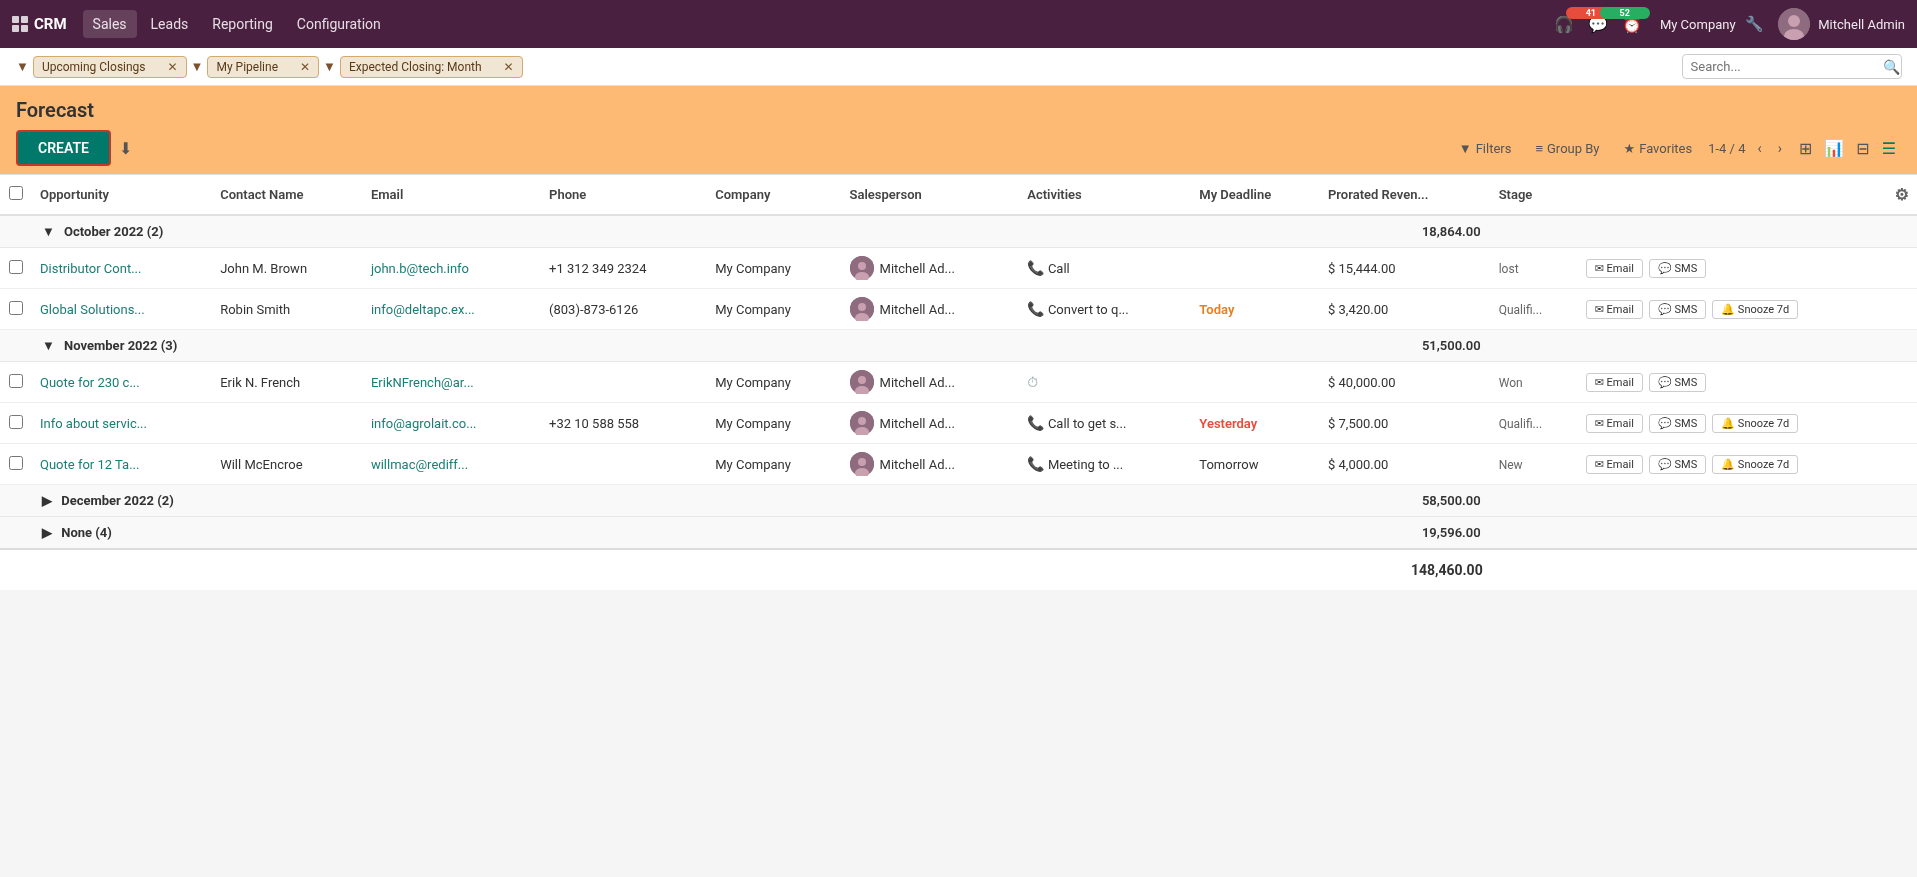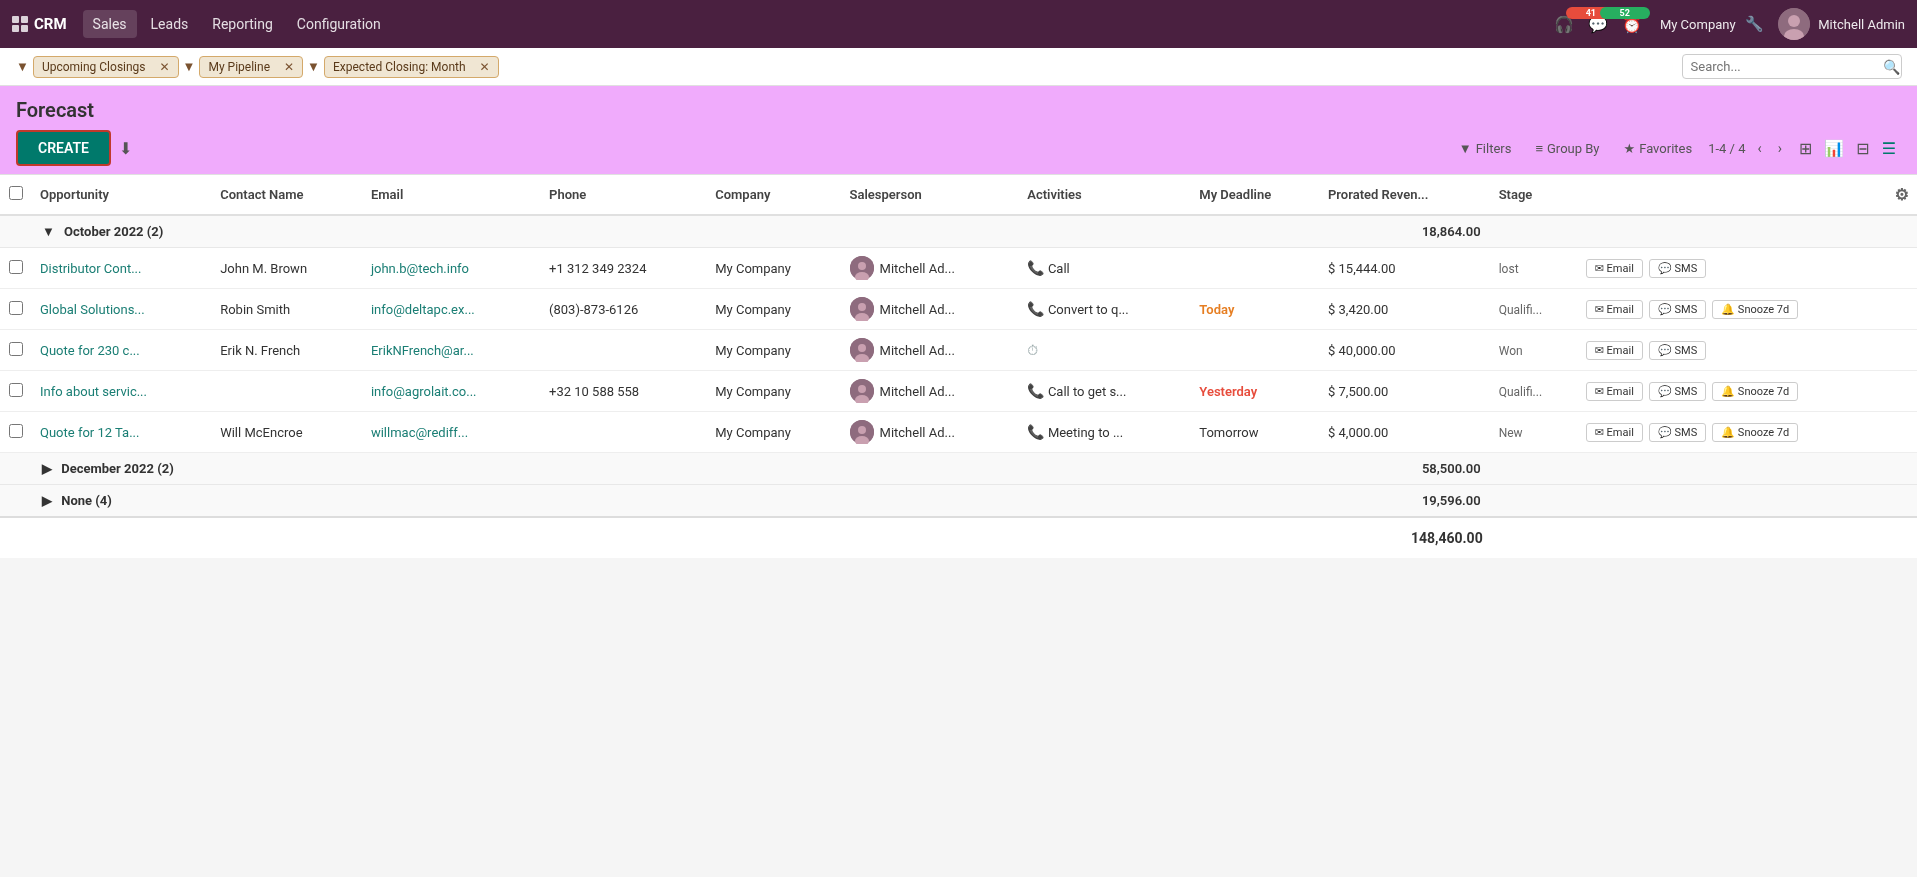--- a/index.html
+++ b/index.html
@@ -29,26 +29,26 @@
     .topnav-company { color: rgba(255,255,255,0.9); font-size: 13px; margin-left: 8px; cursor: pointer; }
     .topnav-user { display: flex; align-items: center; gap: 8px; margin-left: 8px; cursor: pointer; }
     .topnav-user .avatar { width: 32px; height: 32px; border-radius: 50%; background: #8e6b7e; display: flex; align-items: center; justify-content: center; font-size: 12px; color: #fff; overflow: hidden; }
     .topnav-user-name { color: rgba(255,255,255,0.9); font-size: 13px; }
     .wrench-icon { color: rgba(255,255,255,0.7); font-size: 15px; cursor: pointer; margin-left: 4px; }
     .search-bar { display: flex; align-items: center; gap: 4px; margin-left: auto; }
     .search-bar input { border: 1px solid #ccc; border-radius: 4px; padding: 4px 28px 4px 8px; width: 220px; font-size: 13px; outline: none; }
     .search-bar .search-icon { font-size: 14px; color: #666; margin-left: -22px; cursor: pointer; }
 
     .filter-tags { display: flex; align-items: center; gap: 4px; }
-    .filter-tag { display: flex; align-items: center; gap: 12px; background: #f0e6d3; border: 1px solid #d4a96a; border-radius: 4px; padding: 3px 8px; font-size: 12px; color: #5a3a1a; }
+    .filter-tag { display: flex; align-items: center; gap: 20px; background: #f0e6d3; border: 1px solid #d4a96a; border-radius: 4px; padding: 3px 8px; font-size: 12px; color: #5a3a1a; }
     .filter-tag .close { cursor: pointer; color: #7a5230; font-size: 12px; margin-left: 2px; }
 
     
     .page-header {
-      background: #f0abfc;
+      background: #fdba74;
       padding: 8px 16px 0 16px;
       border-bottom: 1px solid #e0e0e0;
     }
     .page-title { font-size: 20px; font-weight: 600; color: #333; padding-top: 4px; }
     .page-toolbar { display: flex; align-items: center; gap: 8px; padding: 8px 0; }
     .btn-create { background: #00796b; color: #fff; border: 2px solid #c0392b; border-radius: 4px; padding: 8px 20px; font-size: 14px; font-weight: 600; cursor: pointer; }
     .download-icon { font-size: 16px; color: #555; cursor: pointer; }
     .toolbar-right { margin-left: auto; display: flex; align-items: center; gap: 8px; }
     .toolbar-btn { background: none; border: none; cursor: pointer; font-size: 13px; color: #555; display: flex; align-items: center; gap: 4px; padding: 4px 8px; border-radius: 4px; }
     .pager { color: #555; font-size: 13px; white-space: nowrap; }
@@ -311,20 +311,29 @@
         <td><span class="deadline-today">Today</span></td>
         <td>$ 3,420.00</td>
         <td><span class="stage-badge">Qualifi...</span></td>
         <td>
           <button class="action-btn">✉ Email</button>
           <button class="action-btn">💬 SMS</button>
           <button class="action-btn">🔔 Snooze 7d</button>
         </td>
       </tr>
 
+      <tr class="group-row">
+        <td></td>
+        <td colspan="8">
+          <span class="group-expand">▼</span>
+          <span>November 2022 (3)</span>
+        </td>
+        <td class="group-total">51,500.00</td>
+        <td colspan="2"></td>
+      </tr>
 
       <tr class="data-row">
         <td class="checkbox-cell"><input type="checkbox" style=""></td>
         <td><span class="link-text">Quote for 230 c...</span></td>
         <td>Erik N. French</td>
         <td><span class="link-text">ErikNFrench@ar...</span></td>
         <td></td>
         <td>My Company</td>
         <td>
           <div class="salesperson-cell">

